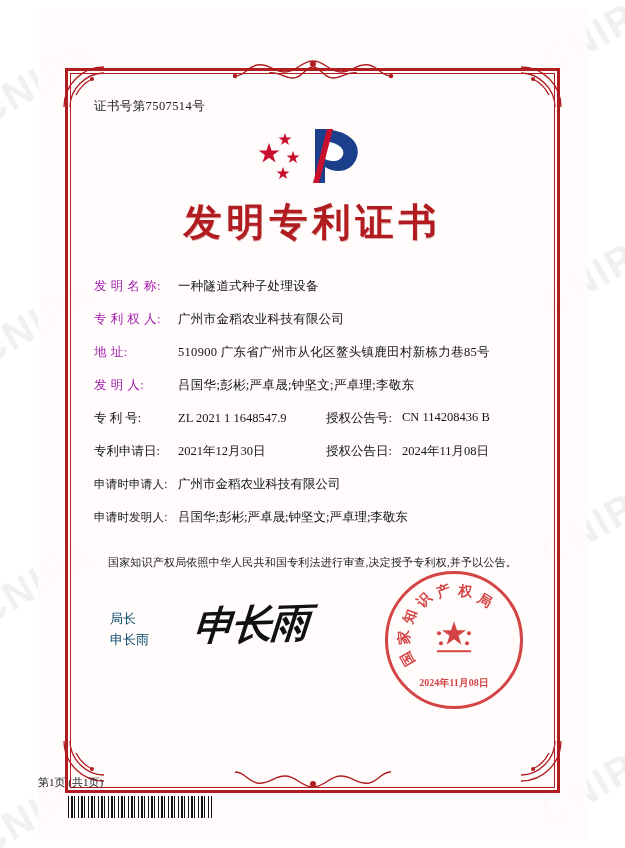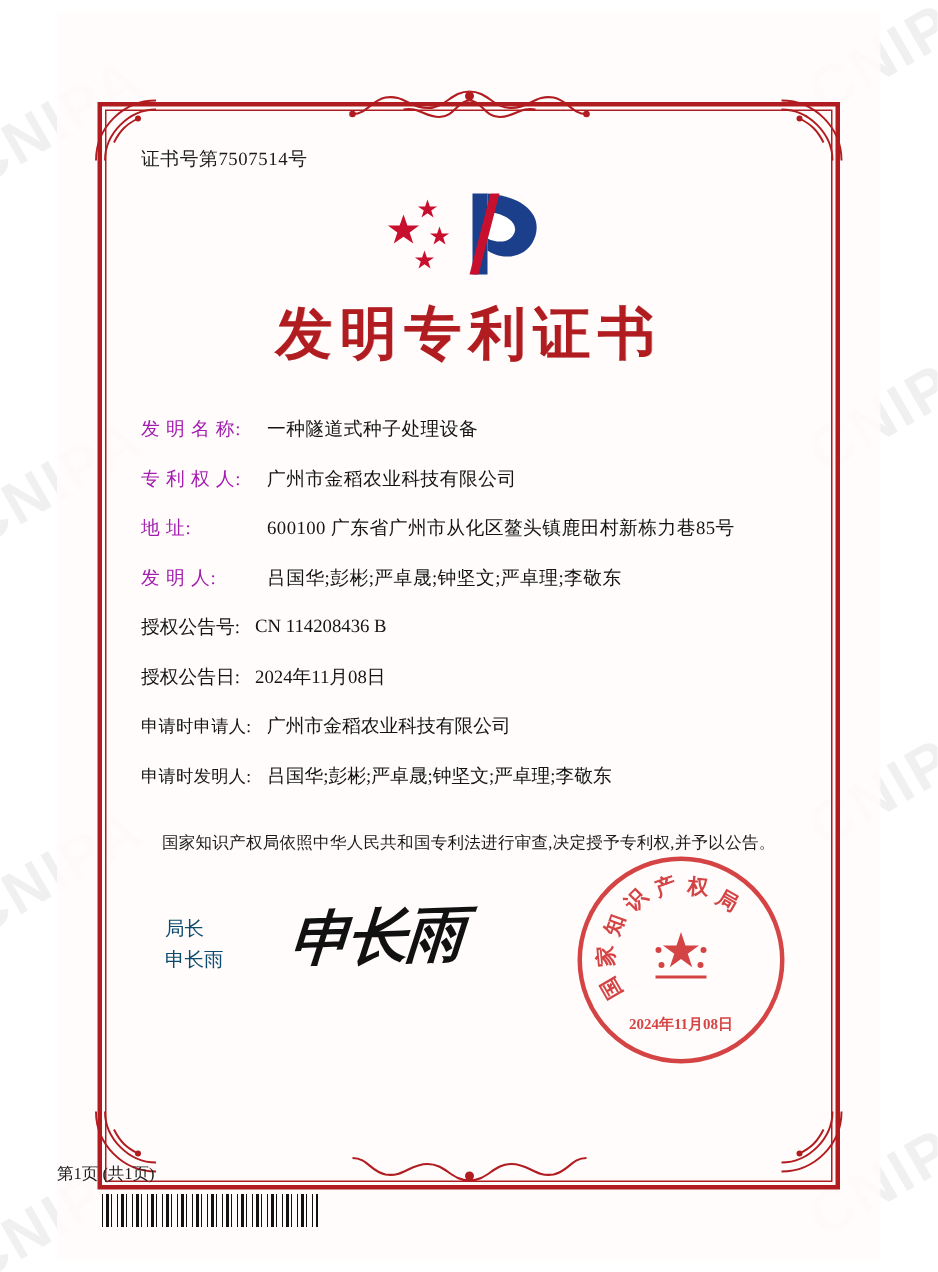--- a/index.html
+++ b/index.html
@@ -425,36 +425,44 @@
       <div class="val">一种隧道式种子处理设备</div>
     </div>
 
     <div class="field">
       <div class="lbl">专 利 权 人:</div>
       <div class="val">广州市金稻农业科技有限公司</div>
     </div>
 
     <div class="field">
       <div class="lbl">地          址:</div>
-      <div class="val">600100 广东省广州市从化区鳌头镇鹿田村新栋力巷85号</div>
+      <div class="val">510900 广东省广州市从化区鳌头镇鹿田村新栋力巷85号</div>
     </div>
 
     <div class="field">
       <div class="lbl">发 明 人:</div>
       <div class="val">吕国华;彭彬;严卓晟;钟坚文;严卓理;李敬东</div>
     </div>
 
     <div class="field-2col">
+      <div class="col-a">
+        <div class="lbl">专 利 号:</div>
+        <div class="val">ZL 2021 1 1648547.9</div>
+      </div>
       <div class="col-b">
         <div class="lbl">授权公告号:</div>
         <div class="val">CN 114208436 B</div>
       </div>
     </div>
 
     <div class="field-2col">
+      <div class="col-a">
+        <div class="lbl">专利申请日:</div>
+        <div class="val">2021年12月30日</div>
+      </div>
       <div class="col-b">
         <div class="lbl">授权公告日:</div>
         <div class="val">2024年11月08日</div>
       </div>
     </div>
 
     <div class="field-wide">
       <div class="lbl">申请时申请人:</div>
       <div class="val">广州市金稻农业科技有限公司</div>
     </div>

